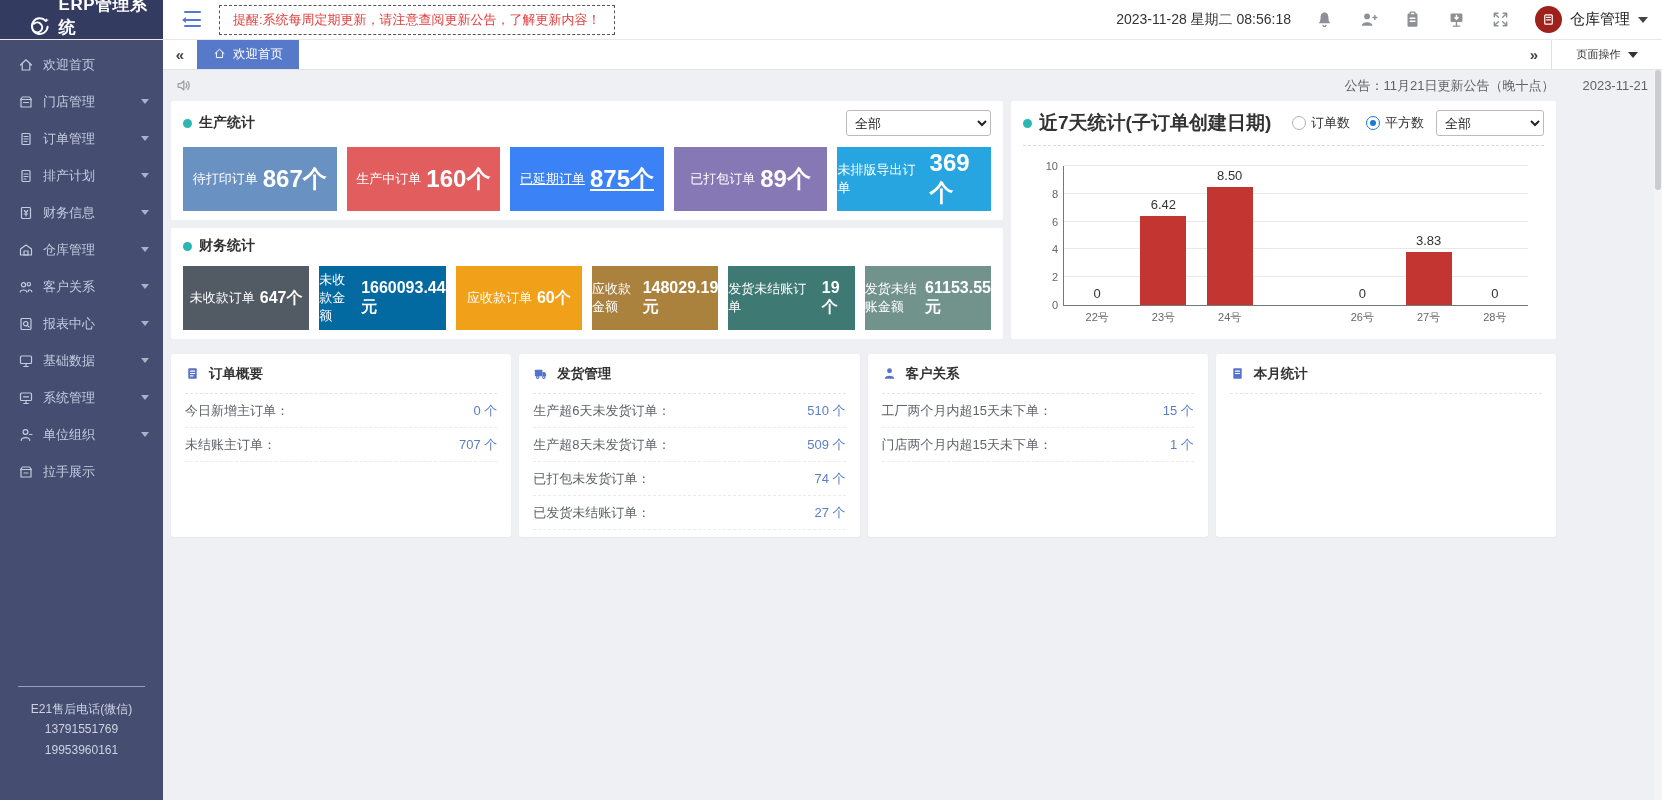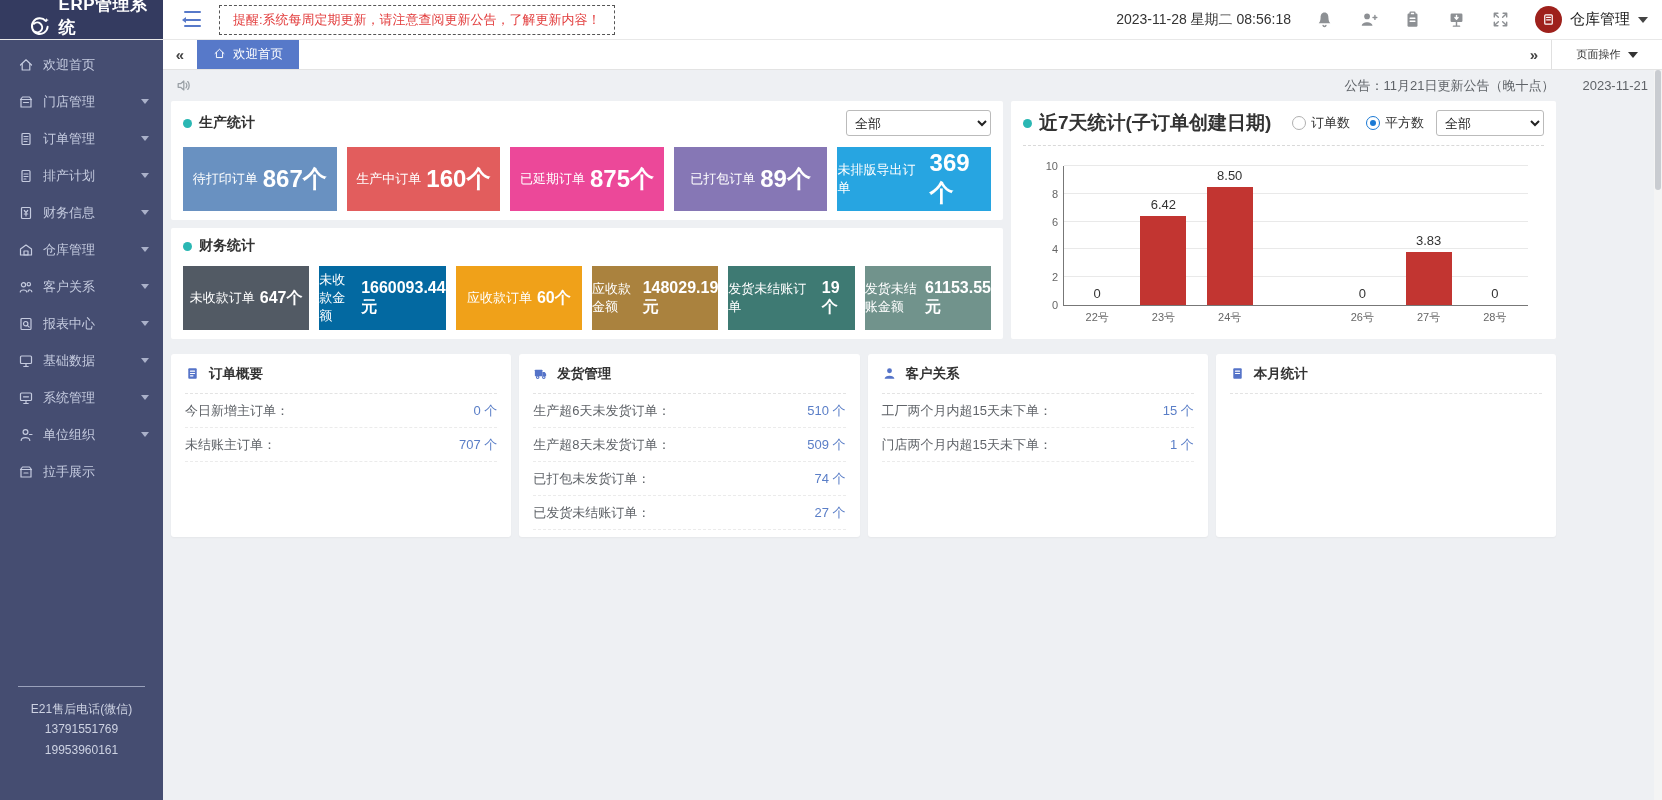--- a/index.html
+++ b/index.html
@@ -343,21 +343,21 @@
               </div>
               <div class="stat-cards" id="prod-cards">
                   <div class="stat-card" style="background: rgb(105, 145, 193);">
                     <span class="stat-label">待打印订单</span>
                     <span class="stat-value">867个</span>
                   </div>
                   <div class="stat-card" style="background: rgb(226, 93, 93);">
                     <span class="stat-label">生产中订单</span>
                     <span class="stat-value">160个</span>
                   </div>
-                  <div class="stat-card" style="background: #ec4899;">
+                  <div class="stat-card" style="background: #3b82f6; text-decoration: underline;">
                     <span class="stat-label">已延期订单</span>
                     <span class="stat-value">875个</span>
                   </div>
                   <div class="stat-card" style="background: rgb(134, 119, 181);">
                     <span class="stat-label">已打包订单</span>
                     <span class="stat-value">89个</span>
                   </div>
                   <div class="stat-card" style="background: rgb(39, 165, 225);">
                     <span class="stat-label">未排版导出订单</span>
                     <span class="stat-value">369个</span>

